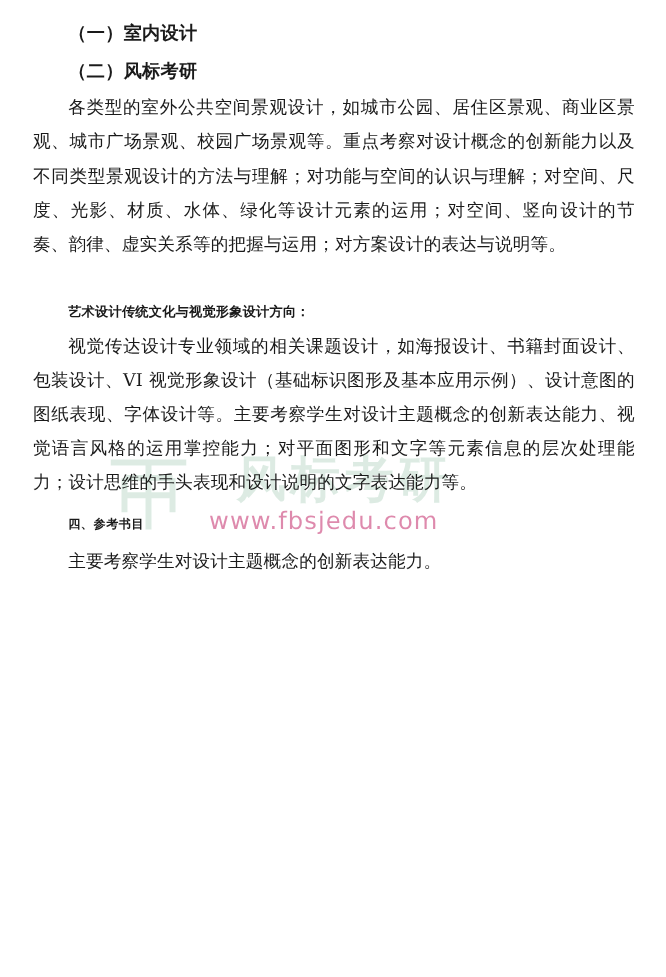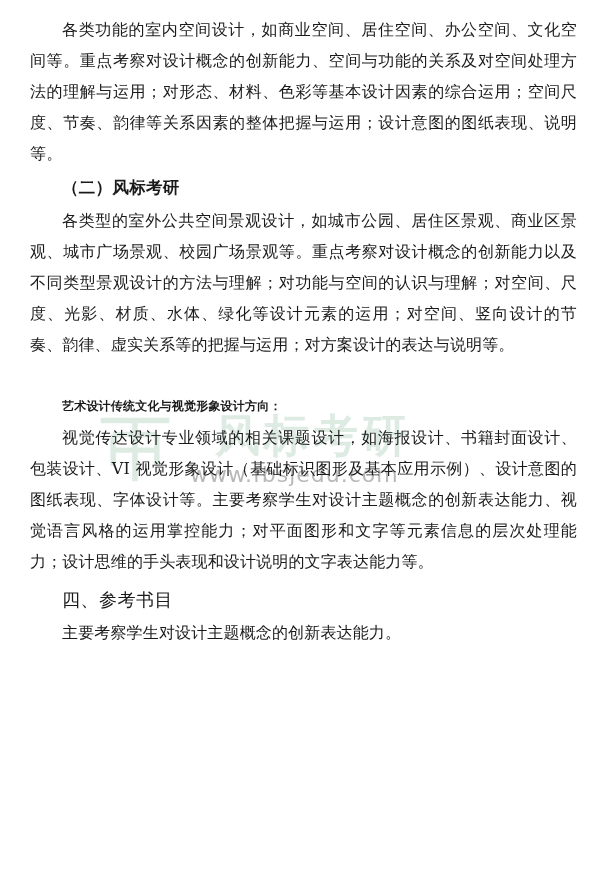--- a/index.html
+++ b/index.html
@@ -54,42 +54,42 @@
     letter-spacing: 4px;
     white-space: nowrap;
     margin-left: 27px;
   }
   .wm-url {
     position: absolute;
     left: 94px;
     top: 62px;
     font-family: "DejaVu Sans", "Liberation Sans", sans-serif;
     font-size: 22px;
-    color: #737373;
+    color: #be185d;
     letter-spacing: 1px;
     white-space: nowrap;
   }
 
   .content {
     position: relative;
     z-index: 10;
   }
 
   h2.sec-title {
     font-size: 16.5px;
     font-weight: bold;
     margin: 0 0 2px 0;
     padding: 0;
     text-indent: 32px;
     line-height: 31px;
     letter-spacing: 0.3px;
   }
   h2.sec-title-noindent {
-    font-size: 18px;
-    font-weight: normal;
+    font-size: 11px;
+    font-weight: bold;
     margin: 0 0 2px 0;
     padding: 0;
     text-indent: 32px;
     line-height: 31px;
     letter-spacing: 0.5px;
   }
   h2.major {
     font-size: 12px;
     font-weight: bold;
     margin: 0;
@@ -127,21 +127,21 @@
         <path d="M22 34 V74"></path>
         <path d="M78 34 V74"></path>
       </g>
     </svg>
     <div class="wm-text">风标考研</div>
     <div class="wm-url">www.fbsjedu.com</div>
   </div>
 
   <div class="content">
 
-    <p class="body">各类功能的室内空间设计，如商业空间、居住空间、办公空间、文化空间等。重点考察对设计概念的创新能力、空间与功能的关系及对空间处理方法的理解与运用；对形态、材料、色彩等基本设计因素的综合运用；空间尺度、节奏、韵律等关系因素的整体把握与运用；设计意图的图纸表现、说明等。</p>
+    <h2 class="sec-title">（一）室内设计</h2>
 
     <div class="gap-tiny"></div>
 
     <h2 class="sec-title">（二）风标考研</h2>
     <p class="body">各类型的室外公共空间景观设计，如城市公园、居住区景观、商业区景观、城市广场景观、校园广场景观等。重点考察对设计概念的创新能力以及不同类型景观设计的方法与理解；对功能与空间的认识与理解；对空间、尺度、光影、材质、水体、绿化等设计元素的运用；对空间、竖向设计的节奏、韵律、虚实关系等的把握与运用；对方案设计的表达与说明等。</p>
 
     <div class="gap-mid"></div>
 
     <h2 class="major">艺术设计传统文化与视觉形象设计方向：</h2>
     <p class="body">视觉传达设计专业领域的相关课题设计，如海报设计、书籍封面设计、包装设计、VI 视觉形象设计（基础标识图形及基本应用示例）、设计意图的图纸表现、字体设计等。主要考察学生对设计主题概念的创新表达能力、视觉语言风格的运用掌控能力；对平面图形和文字等元素信息的层次处理能力；设计思维的手头表现和设计说明的文字表达能力等。</p>

